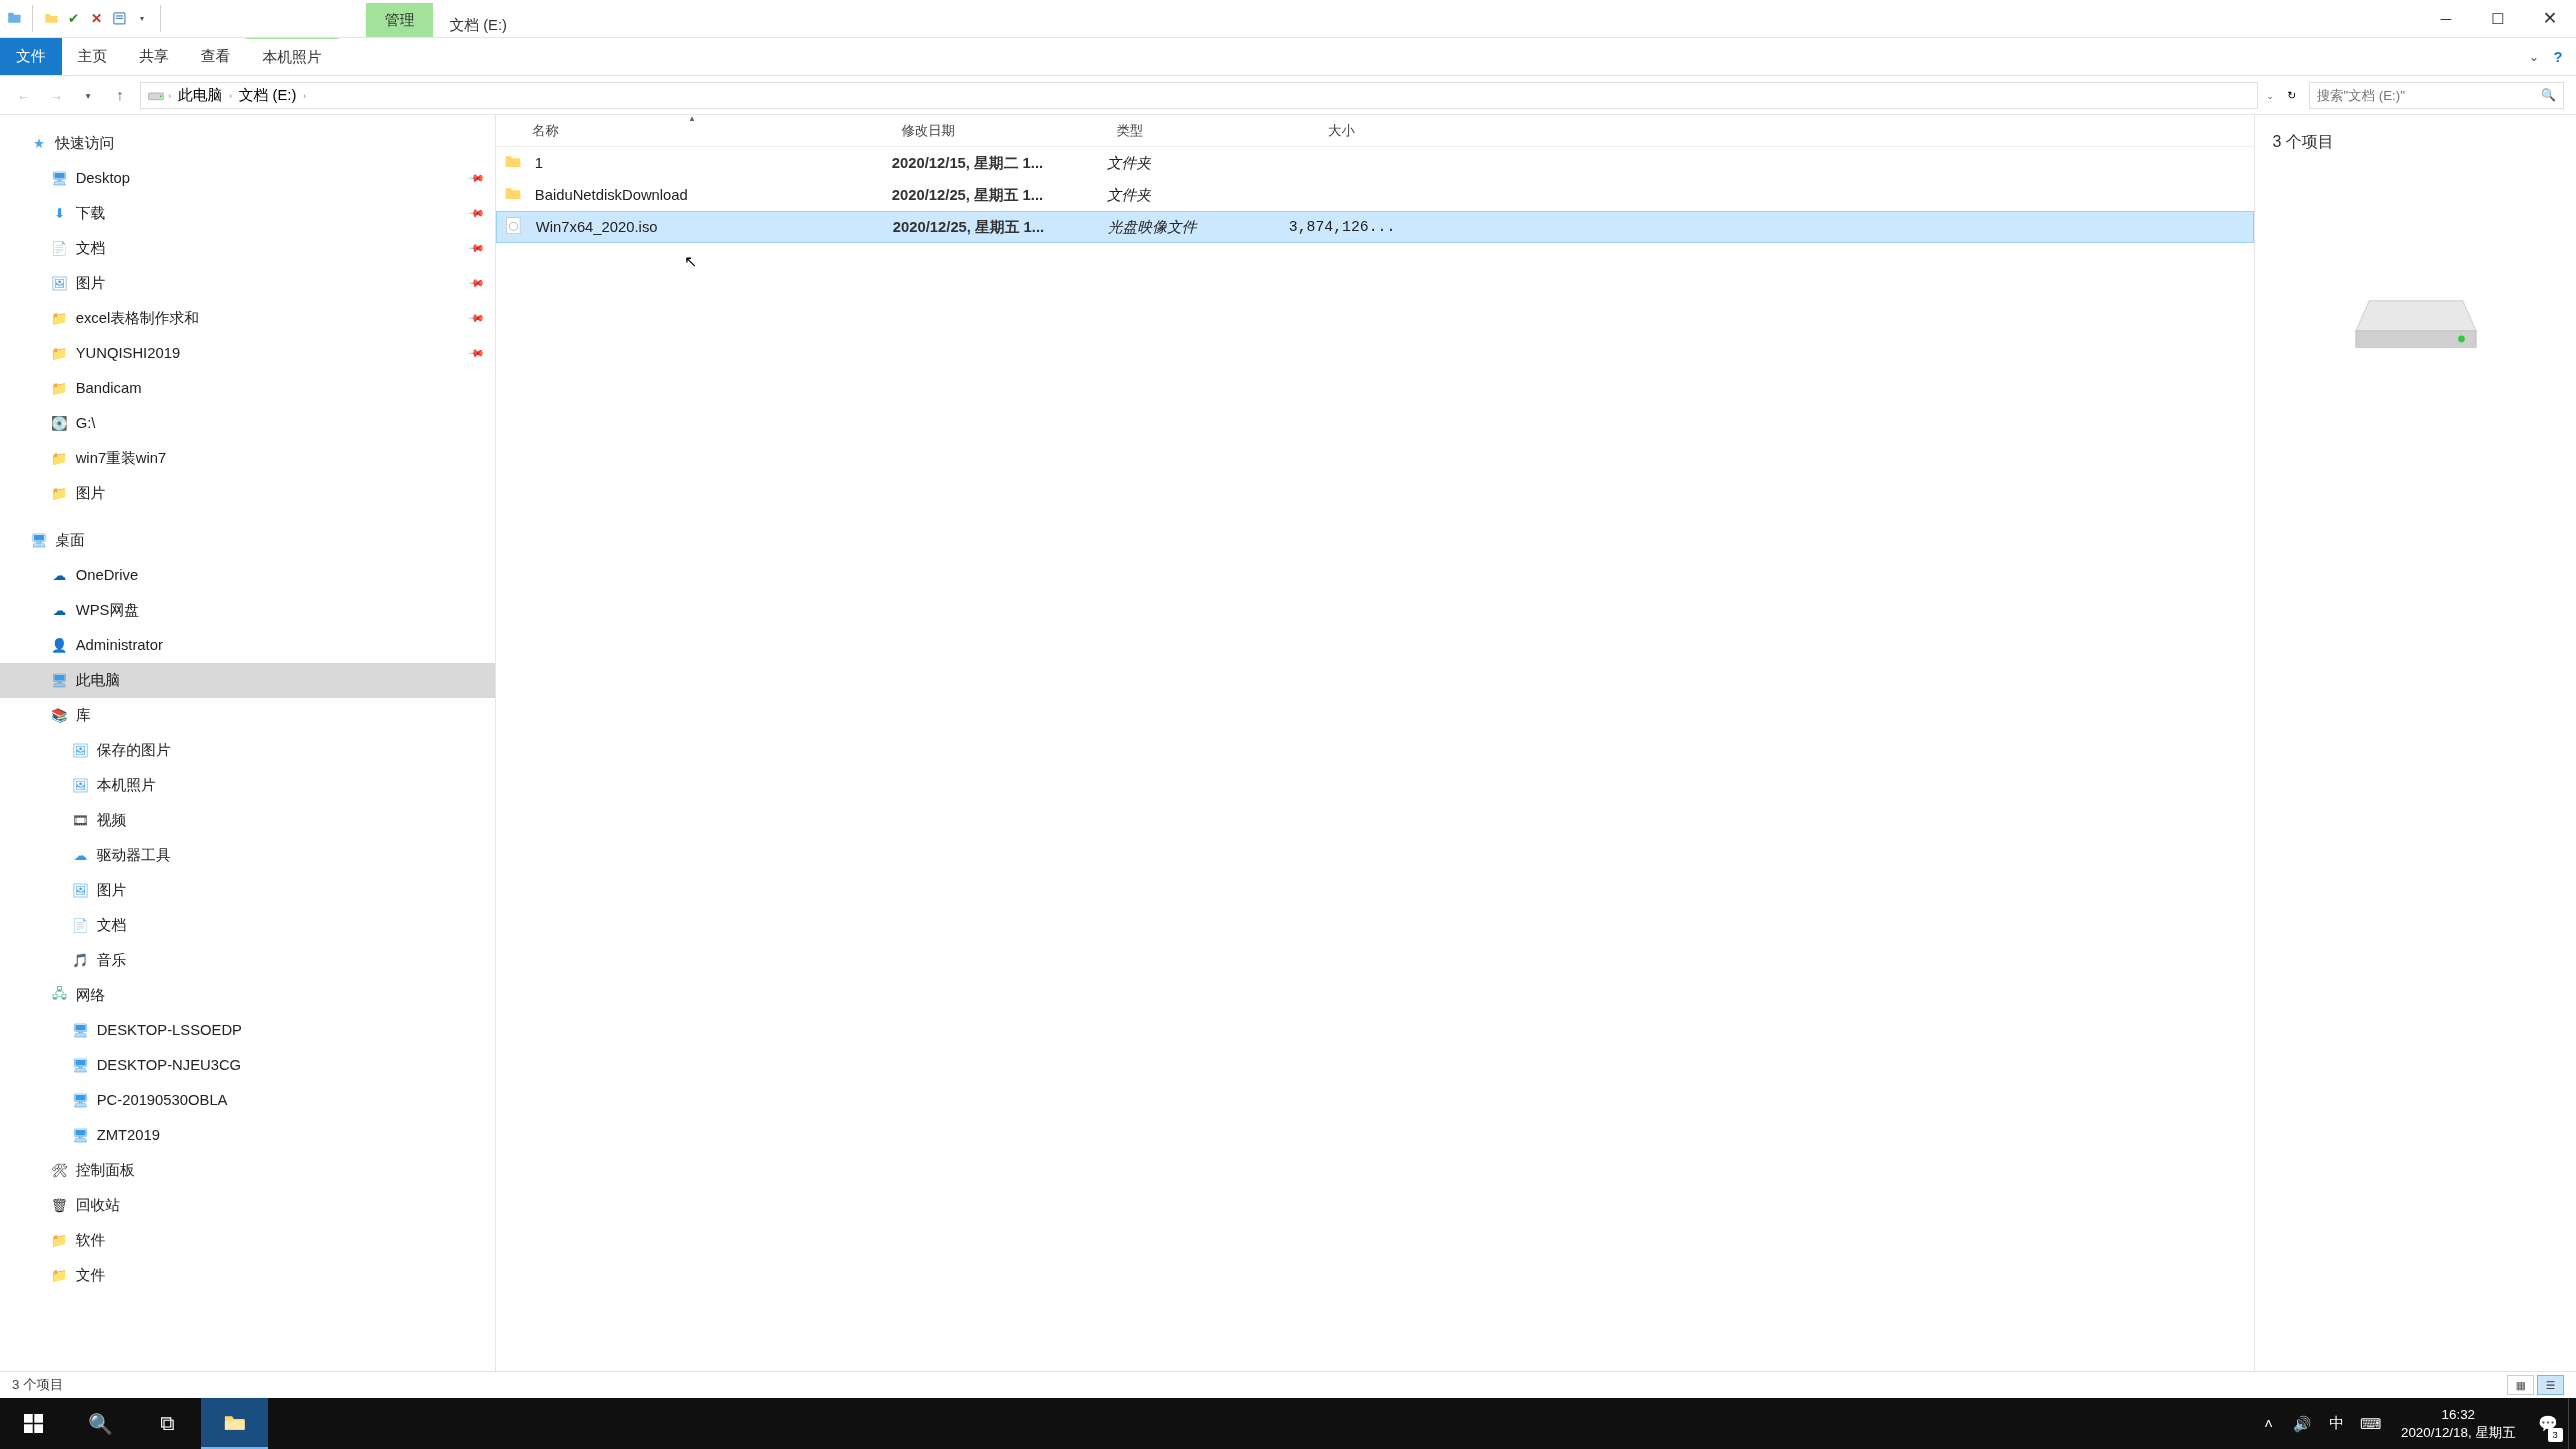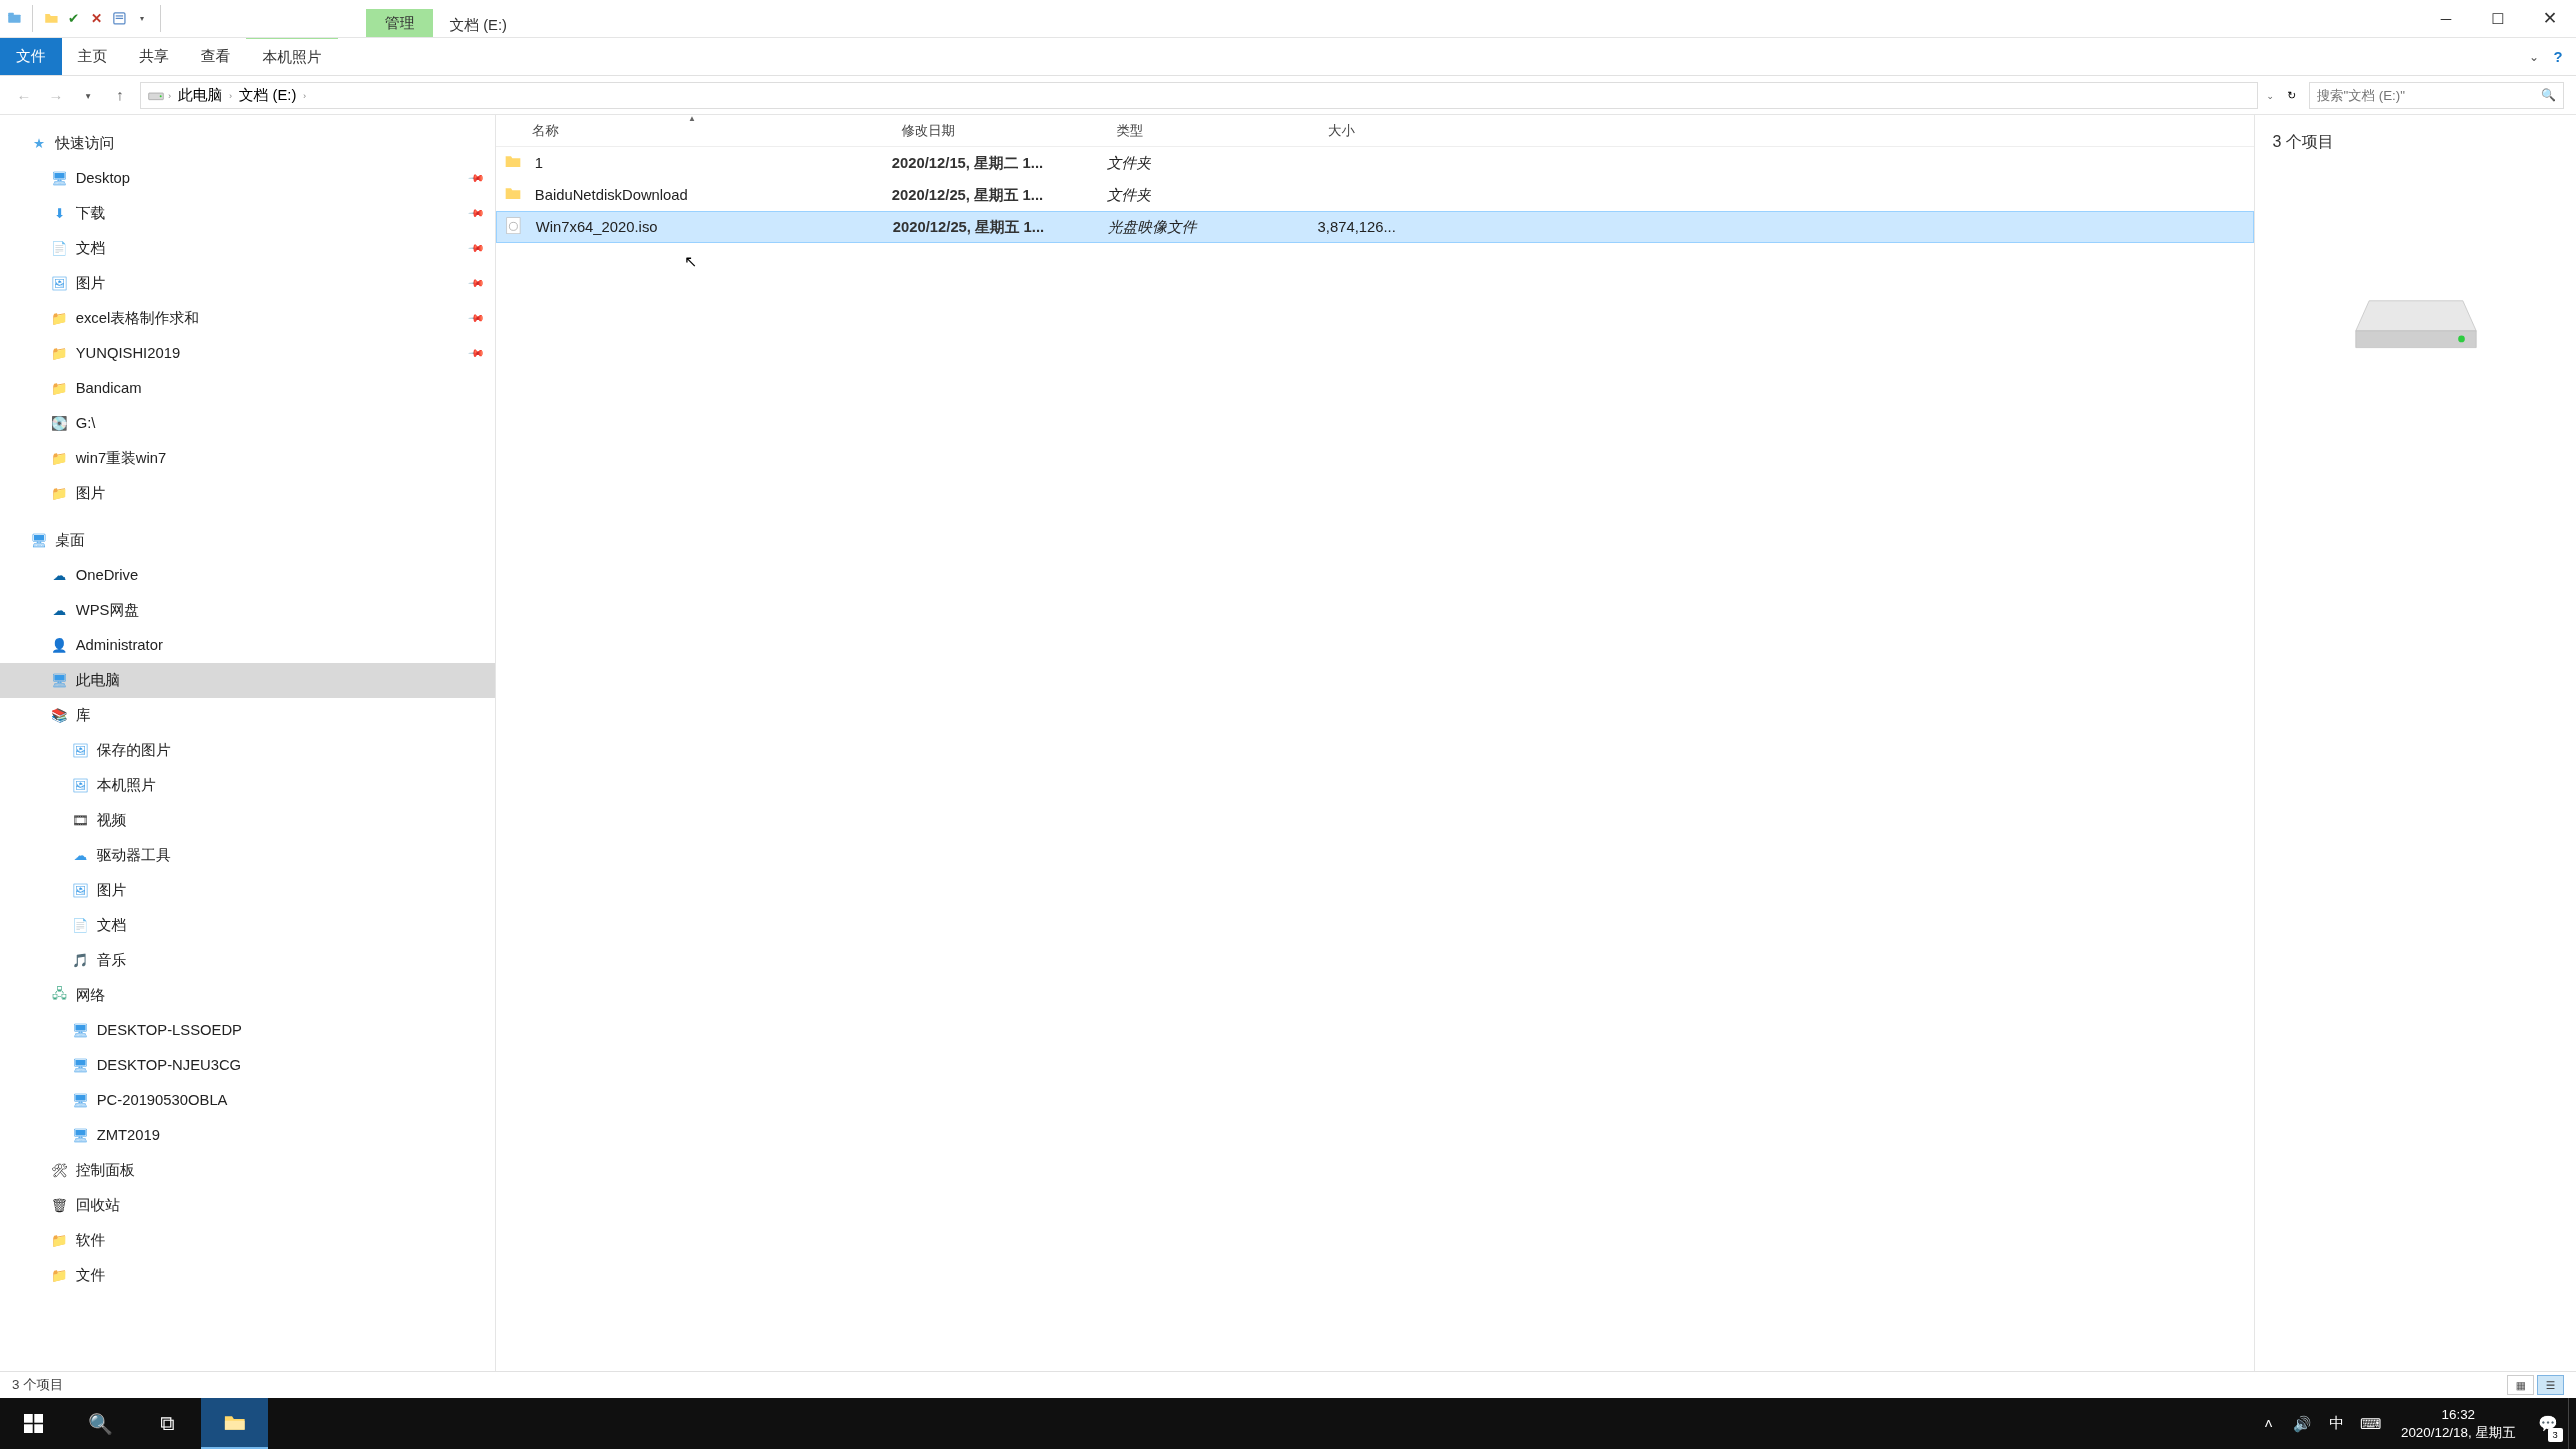--- a/index.html
+++ b/index.html
@@ -3,21 +3,21 @@
 <meta charset="utf-8">
 <style>
 * { margin:0; padding:0; box-sizing:border-box; font-family:"Microsoft YaHei","Segoe UI",sans-serif; }
 html,body { width:2576px; height:1449px; overflow:hidden; background:#fff; }
 .wrap { width:2576px; height:1449px; transform:scale(1); transform-origin:top left; position:relative; }
 .titlebar { height:38px; background:#fff; display:flex; align-items:center; border-bottom:0.7px solid #e5e5e5; }
 .qat { display:flex; align-items:center; gap:5.4px; padding-left:5.4px; height:100%; }
 .qat-sep { width:0.7px; height:27px; background:#d0d0d0; margin:0 4px; }
 .qat-ic { width:17.4px; height:17.4px; display:flex; align-items:center; justify-content:center; font-size:13.4px; }
 .tab-area { display:flex; align-items:flex-end; height:100%; margin-left:201px; }
-.ctx-tab { background:#a3e29b; padding:2.7px 19px; font-size:14.8px; color:#333; height:28px; display:flex; align-items:center; }
+.ctx-tab { background:#a3e29b; padding:2.7px 19px; font-size:14.8px; color:#333; height:34px; display:flex; align-items:center; }
 .title-text { padding:0 16px; font-size:14.8px; color:#333; height:24px; display:flex; align-items:center; }
 .win-controls { margin-left:auto; display:flex; height:100%; }
 .wc { width:52px; height:100%; display:flex; align-items:center; justify-content:center; font-size:14.8px; color:#333; }
 .wc.close { font-size:17.4px; }
 .menubar { height:38px; background:#fff; display:flex; align-items:stretch; border-bottom:0.7px solid #e1e1e1; }
 .menu-item { padding:0 16px; display:flex; align-items:center; font-size:14.8px; color:#333; }
 .menu-item.file { background:#1979ca; color:#fff; }
 .menu-item.ctx { border-top:1.3px solid #a3e29b; }
 .ribbon-right { margin-left:auto; display:flex; align-items:center; padding-right:8px; gap:4px; }
 .rr-ic { width:20px; height:20px; display:flex; align-items:center; justify-content:center; font-size:14.8px; }
@@ -50,21 +50,21 @@
 .col.date { width:215px; }
 .col.type { width:181px; }
 .col.size { width:127px; text-align:center; padding-right:20px; padding-left:0; }
 .sort-ind { position:absolute; left:192px; top:-1.3px; font-size:8px; color:#666; }
 .file-row { height:32px; display:flex; align-items:center; font-size:14.8px; color:#222; }
 .file-row.sel { background:#cce8ff; border:0.7px solid #99d1ff; }
 .file-row .ic { width:20px; margin-left:9.4px; margin-right:9.4px; font-size:14.8px; }
 .file-row .nm { width:357px; }
 .file-row .dt { width:215px; color:#333;font-weight:bold; }
 .file-row .ty { width:181px;font-style:italic; }
-.file-row .sz { width:127px; text-align:right; padding-right:20px; }
+.file-row .sz { width:127px; text-align:left; padding-right:20px;font-family:Liberation Mono, monospace; }
 .preview-pane { width:322px; border-left:0.7px solid #e5e5e5; display:flex; flex-direction:column; align-items:center; padding-top:17.4px; }
 .pp-label { font-size:16px; color:#333; align-self:flex-start; margin-left:17.4px; }
 .drive-svg-wrap { margin-top:121px; }
 .statusbar { height:27px; border-top:0.7px solid #e1e1e1; display:flex; align-items:center; font-size:13.4px; color:#444; padding:0 12px; }
 .status-right { margin-left:auto; display:flex; gap:2.7px; }
 .view-bt { width:27px; height:20px; border:0.7px solid #ccc; display:flex; align-items:center; justify-content:center; font-size:10.7px; }
 .view-bt.active { background:#cde6f7; border-color:#7eb4e2; }
 .taskbar { height:51px; background:#101010; display:flex; align-items:center; color:#fff; }
 .tb-btn { width:67px; height:51px; display:flex; align-items:center; justify-content:center; font-size:20px; }
 .tb-btn.exp { background:#1a4e80; border-bottom:2px solid #76b9ed; }

